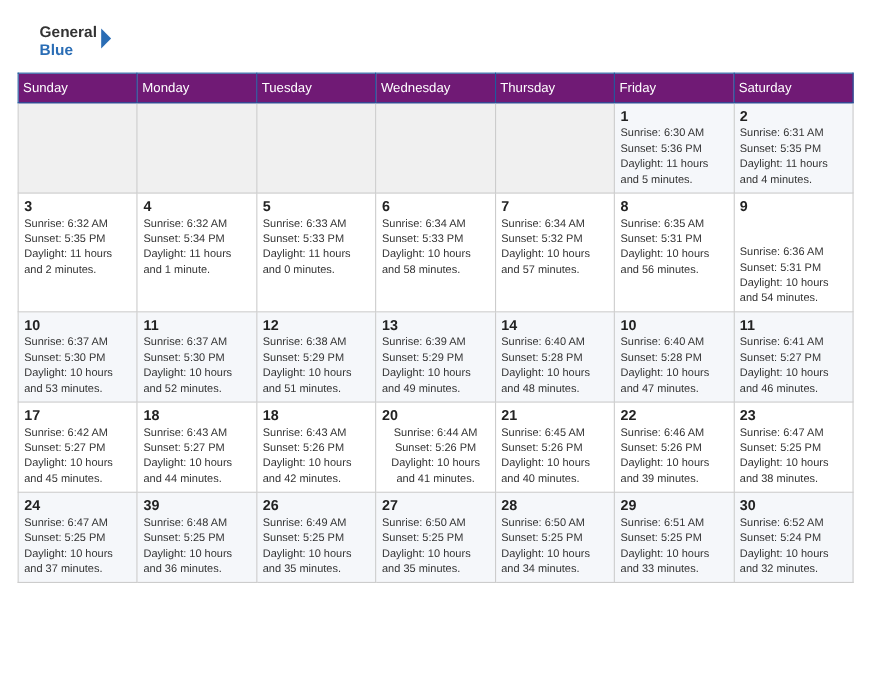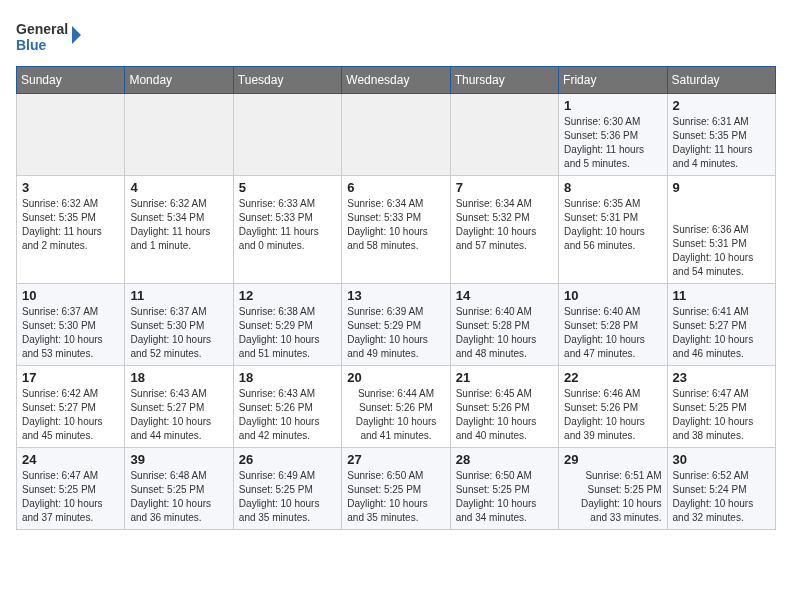--- a/index.html
+++ b/index.html
@@ -8,20 +8,21 @@
       background: #fff;
       width: 792px;
       min-height: 612px;
       padding: 16px;
     }
     .header {
       display: flex;
       align-items: flex-start;
       justify-content: space-between;
       margin-bottom: 10px;
+      margin-left: 20px;
     }
     .logo {
       display: flex;
       align-items: center;
       gap: 4px;
     }
     .title-block {
       text-align: right;
     }
     .month-title {
@@ -32,21 +33,21 @@
     .location-title {
       font-size: 15px;
       color: #555;
     }
     .calendar {
       width: 100%;
       border-collapse: collapse;
       font-size: 10.5px;
     }
     .calendar thead th {
-      background: #737373;
+      background: #701a75;
       color: #fff;
       padding: 6px 4px;
       text-align: left;
       font-weight: normal;
       font-size: 12px;
       border: 1px solid #1e5a9e;
     }
     .calendar tbody td {
       border: 1px solid #ccc;
       vertical-align: top;
@@ -284,21 +285,21 @@
 Daylight: 10 hours and 35 minutes.</div>
         </td>
         <td>
           <span class="day-number">28</span>
           <div class="day-info" style="white-space: pre-line;">Sunrise: 6:50 AM
 Sunset: 5:25 PM
 Daylight: 10 hours and 34 minutes.</div>
         </td>
         <td>
           <span class="day-number">29</span>
-          <div class="day-info" style="white-space: pre-line; text-align: right;">Sunrise: 6:51 AM
+          <div class="day-info" style="white-space: pre-line;">Sunrise: 6:51 AM
 Sunset: 5:25 PM
 Daylight: 10 hours and 33 minutes.</div>
         </td>
         <td>
           <span class="day-number">30</span>
           <div class="day-info" style="white-space: pre-line;">Sunrise: 6:52 AM
 Sunset: 5:24 PM
 Daylight: 10 hours and 32 minutes.</div>
         </td>
       </tr>

